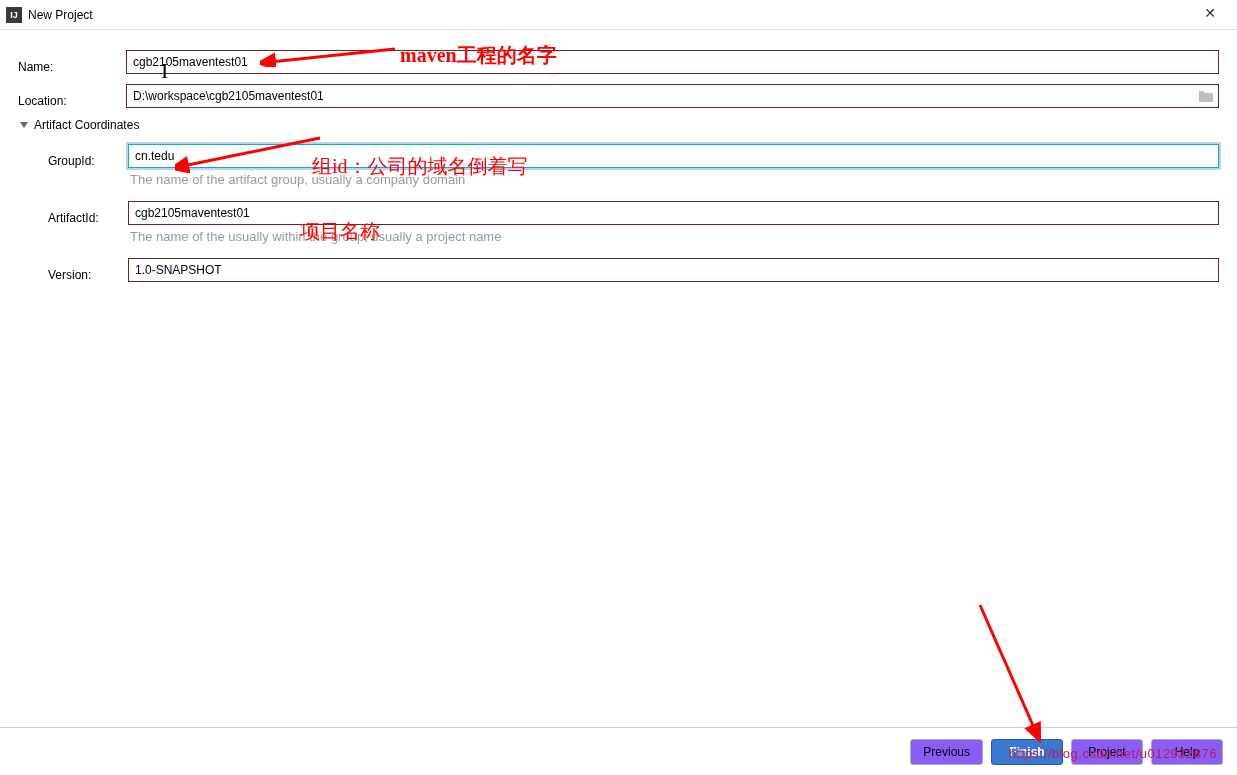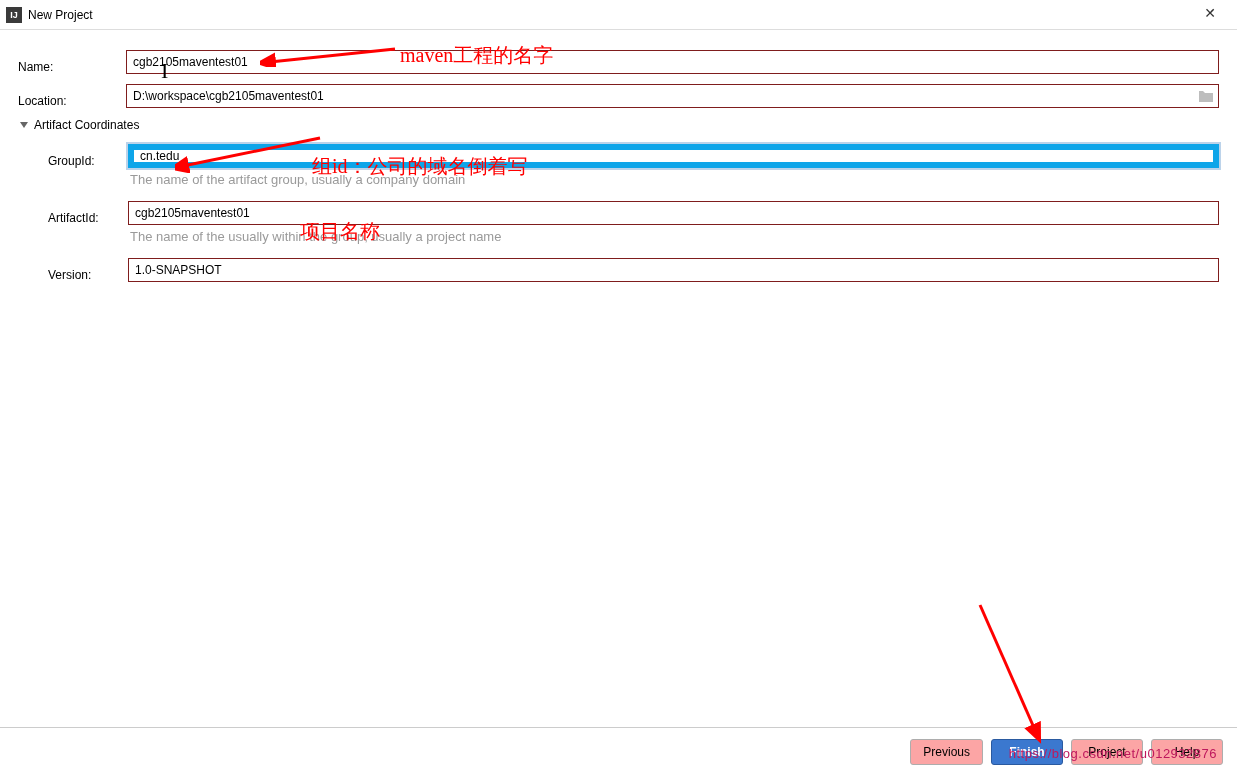--- a/index.html
+++ b/index.html
@@ -63,21 +63,21 @@
       width: 100%;
       height: 24px;
       border: 1px solid #7f1d1d;
       padding: 0 6px;
       font-size: 12px;
       font-family: inherit;
       background: #fff;
       color: #000;
     }
     .text-input.focused {
-      border: 6px solid #0ea5e9;
+      border: 1px solid #0ea5e9;
       box-shadow: 0 0 0 2px rgba(122,167,214,0.5);
       outline: none;
     }
     .location-wrap { position: relative; }
     .browse-icon {
       position: absolute;
       right: 5px;
       top: 50%;
       transform: translateY(-50%);
       width: 16px; height: 14px;
@@ -114,21 +114,21 @@
       justify-content: flex-end;
       align-items: center;
       padding: 0 14px;
       gap: 8px;
       background: #fff;
     }
     .btn {
       min-width: 72px;
       height: 26px;
       border: 1px solid #adadad;
-      background: #fca5a5;
+      background: #8b5cf6;
       font-size: 12px;
       cursor: pointer;
       border-radius: 3px;
       padding: 0 12px;
     }
     .btn.primary {
       background: #3b78cf;
       border-color: #2a5aa0;
       color: #ffffff;
       font-weight: bold;
@@ -229,21 +229,21 @@
   </div>
 </div>
 
 <div class="footer">
   <button class="btn">Previous</button>
   <button class="btn primary">Finish</button>
   <button class="btn">Project</button>
   <button class="btn">Help</button>
 </div>
 
-<div class="annotation" style="left:400px; top:42px;">maven工程的名字</div>
+<div class="annotation" style="left:400px; top:42px;font-weight:bold;">maven工程的名字</div>
 <div class="annotation" style="left:312px; top:153px;">组id：公司的域名倒着写</div>
 <div class="annotation" style="left:300px; top:218px;">项目名称</div>
 
 <div class="text-cursor" style="left:161px; top:58px;">I</div>
 
 <svg class="arrow-svg" style="left:260px; top:27px;" width="140" height="40">
   <defs>
       <marker id="ah1" markerWidth="8" markerHeight="8" refX="2" refY="3" orient="auto">
         <path d="M0,0 L0,6 L7,3 z" fill="#ff0000"></path>
       </marker>

